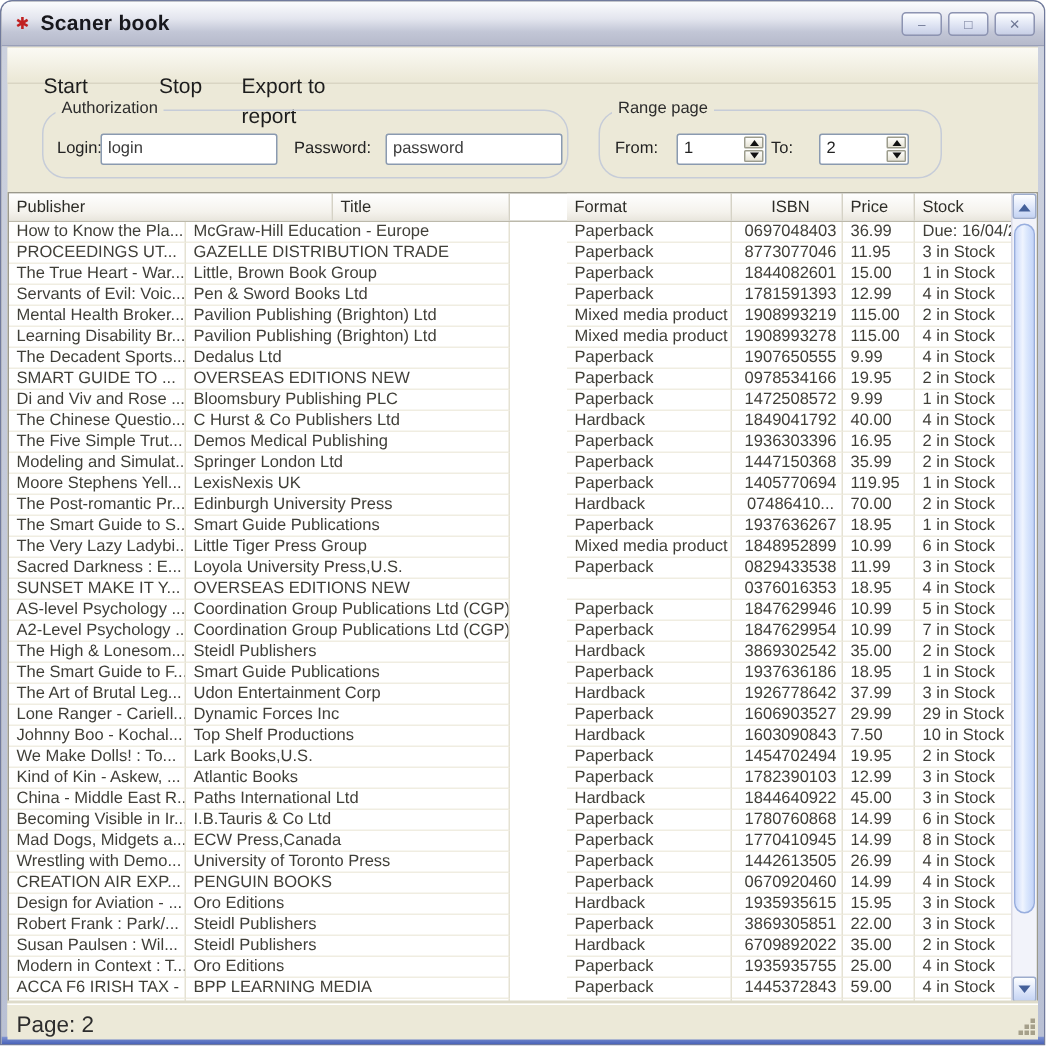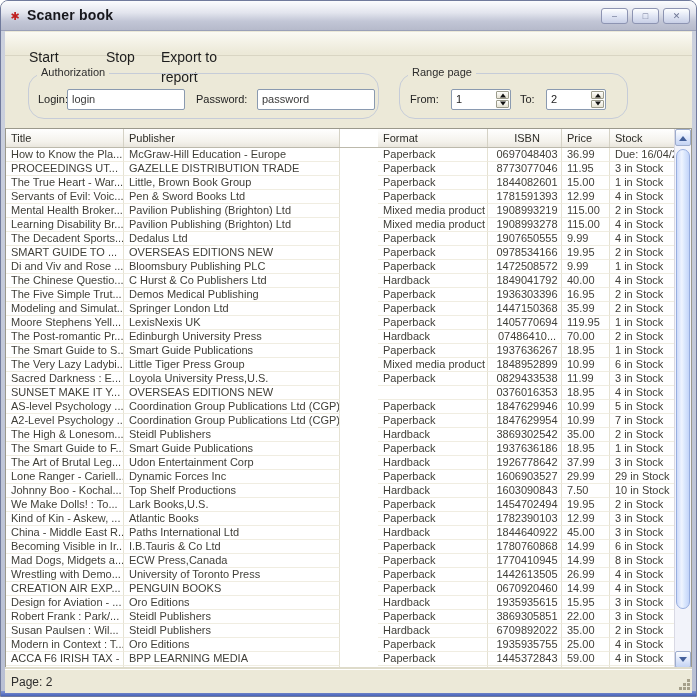--- a/index.html
+++ b/index.html
@@ -68,21 +68,21 @@
   }
   .fld-label { position:absolute; font-size:11px; color:#222; top:19px; }
   .textbox {
     position:absolute; top:15px; height:21px;
     border:1px solid #8a9ab0; border-radius:2px; background:#fff;
     font-size:11px; color:#3a3a3a; padding:0 4px; line-height:19px;
     font-family:"Liberation Sans", sans-serif;
   }
   .lb-login { left:9px; } .tx-login { left:38px; width:118px; }
   .lb-pass { left:167px;text-align:right; } .tx-pass { left:228px; width:118px; }
-  .lb-from { left:10px; } .lb-to { left:120px; }
+  .lb-from { left:10px; } .lb-to { left:114px; }
   .spinner {
     position:absolute; top:15px; width:60px; height:21px;
     border:1px solid #8a9ab0; border-radius:2px; background:#fff; display:flex;
   }
   .sp-from { left:51px; } .sp-to { left:146px; }
   .spin-val { flex:1; font-size:11px; color:#222; padding:3px 0 0 4px; }
   .spin-btns { width:15px; display:flex; flex-direction:column; gap:1px; padding:1px; }
   .spin-btn {
     flex:1; border:1px solid #9c9c8c; border-radius:1px;
     background:linear-gradient(180deg,#fefefc,#e6e3d4);
@@ -131,21 +131,21 @@
     position:absolute; left:1px; top:20px; width:14px; height:460px;
     border:1px solid #98aede; border-radius:7px;
     background:linear-gradient(90deg,#cddbfb 0%,#eff4fe 40%,#dde9fd 60%,#c3d4f9 100%);
   }
   
   .statusbar {
     position:absolute; left:4px; right:4px; top:668px; height:24px;
     background:#ece9d8; border-top:1px solid #ffffff;
     box-shadow:0 -2px 0 #dedbca;
   }
-  .status-text { position:absolute; left:6px; top:5px; font-size:12px; color:#2d2d2d; }
+  .status-text { position:absolute; left:6px; top:5px; font-size:15px; color:#2d2d2d; }
   .grip {
     position:absolute; right:2px; bottom:3px; width:3px; height:3px; background:#a59f8a;
     box-shadow:-4px 0 0 #a59f8a, -8px 0 0 #a59f8a, 0 -4px 0 #a59f8a, -4px -4px 0 #a59f8a, 0 -8px 0 #a59f8a;
   }
 </style>
 </head>
 <body>
 
 <div class="window">
 
@@ -201,22 +201,22 @@
         <div class="spin-btn">
             <span class="tri-down"></span>
           </div>
       </div>
     </div>
   </div>
 
   <div class="grid">
     <div class="grid-main">
       <div class="grid-header">
+          <div class="hcell c1">Publisher</div>
           <div class="hcell c0">Title</div>
-          <div class="hcell c1">Publisher</div>
           <div class="hcell c2">Format</div>
           <div class="hcell c3">ISBN</div>
           <div class="hcell c4">Price</div>
           <div class="hcell c5">Stock</div>
         </div>
       <div class="grid-body">
           <div class="grid-row">
             <div class="cell c0">How to Know the Pla...</div>
             <div class="cell c1">McGraw-Hill Education - Europe</div>
             <div class="cell c2">Paperback</div>

